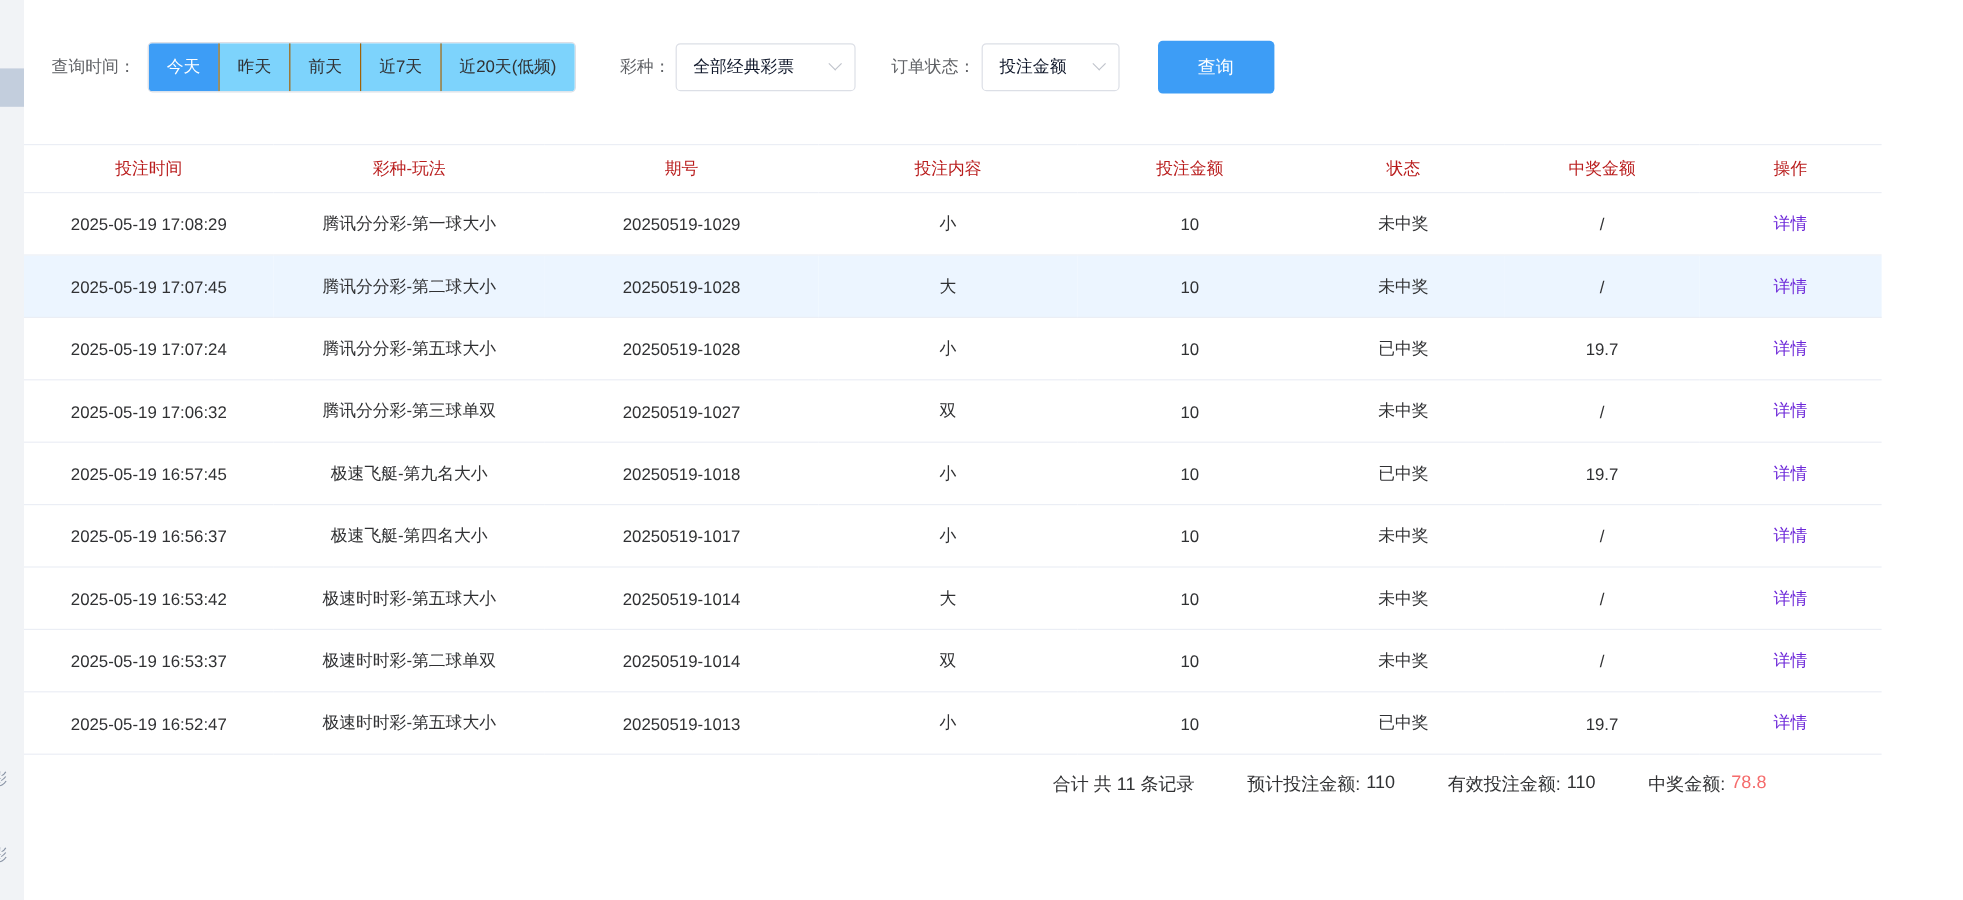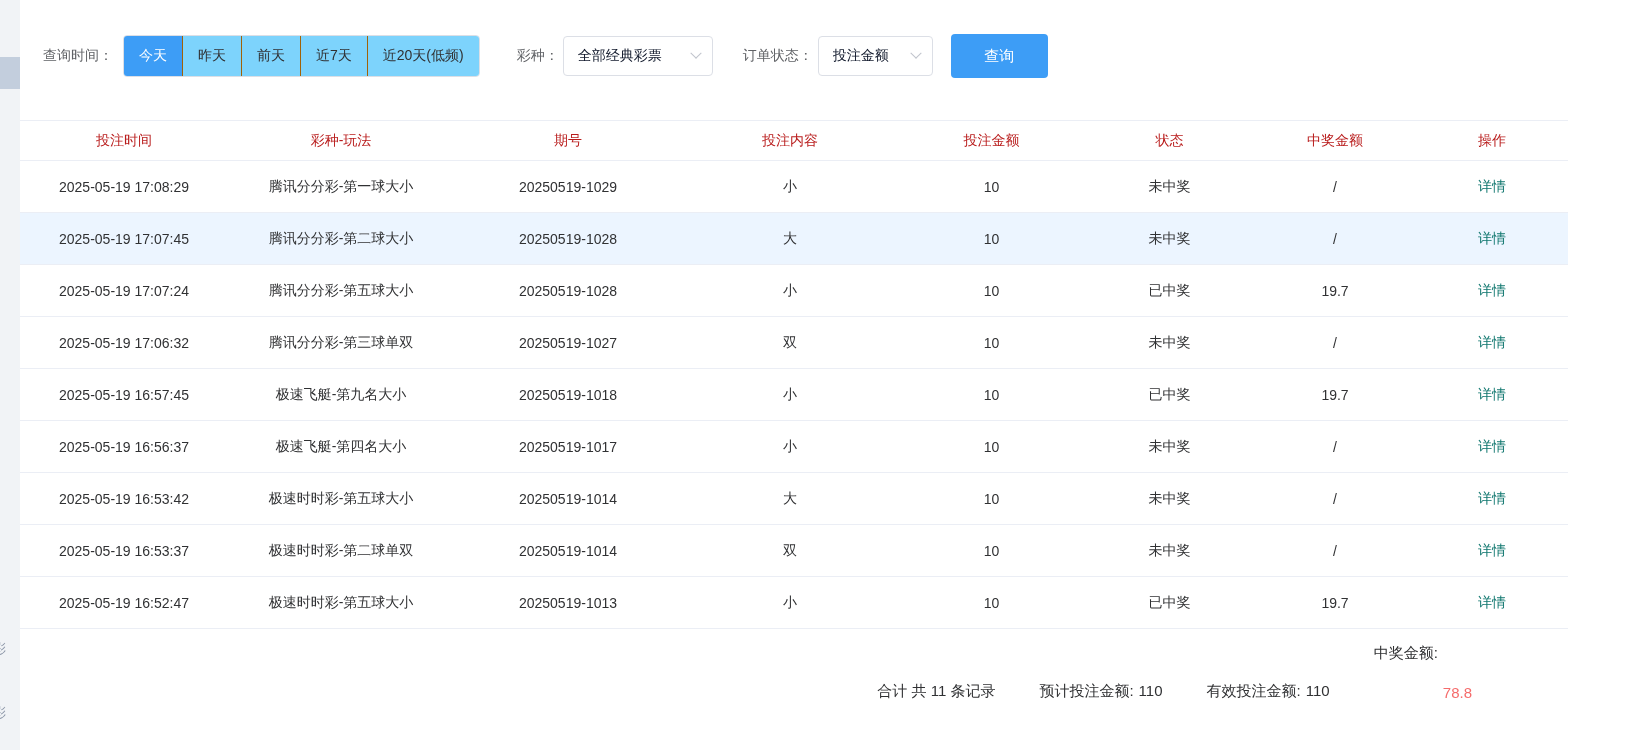--- a/index.html
+++ b/index.html
@@ -27,37 +27,37 @@
   .lbl-lottery { margin-left:37px; }
   .select { display:flex; align-items:center; height:40px; border:1px solid #dcdfe6; border-radius:4px;
             padding:0 12px 0 14px; background:#fff; cursor:pointer; }
   .select-lottery { width:150px; margin-left:4px; }
   .lbl-status { margin-left:30px; }
   .select-status { width:115px; margin-left:5px; }
   .select .value { font-size:14px; color:#0f172a; flex:1; white-space:nowrap; overflow:hidden; }
   .chevron { width:8px; height:8px; border-right:1.5px solid #c0c4cc; border-bottom:1.5px solid #c0c4cc;
              transform:rotate(45deg) translate(-2px,-2px); flex:none; }
   .query-btn { height:44px; width:97px; background:#3d9df6; color:#fff; border:none; border-radius:4px;
-               font-size:15px; margin-left:18px; cursor:pointer; font-family:inherit; }
+               font-size:15px; margin-left:32px; cursor:pointer; font-family:inherit; }
 
   
   .bet-table { width:1548px; border-collapse:collapse; table-layout:fixed; margin-top:42px; }
   .bet-table thead th { height:40px; font-size:14px; font-weight:400; color:#b91c1c;
                         border-top:1px solid #ebeef5; border-bottom:1px solid #ebeef5; text-align:center; }
   .bet-table tbody td { height:52px; font-size:14px; color:#303133; text-align:center;
                         border-bottom:1px solid #ebeef5; white-space:nowrap; }
   tr.highlighted { background:#ecf5ff; }
   td.win { color:#f56c6c; }
-  .detail-link { color:#0f766e; cursor:pointer; font-size:14px; text-decoration:none; }
+  .detail-link { color:#6d28d9; cursor:pointer; font-size:14px; text-decoration:none; }
 
   
   .summary { display:flex; justify-content:flex-end; align-items:flex-end; gap:44px;
              padding:15px 104px 0 0; font-size:15px; color:#303133; white-space:nowrap; }
   .summary .pair { display:flex; gap:5px; }
-  .summary .red { color:#f56c6c;margin-top:40px; }
+  .summary .red { color:#f56c6c; }
 </style>
 </head>
 <body>
 
 <div class="page">
 
   <div class="side-strip">
     <div class="side-active"></div>
     <div class="frag frag-1">彩</div>
     <div class="frag frag-2">彩</div>

